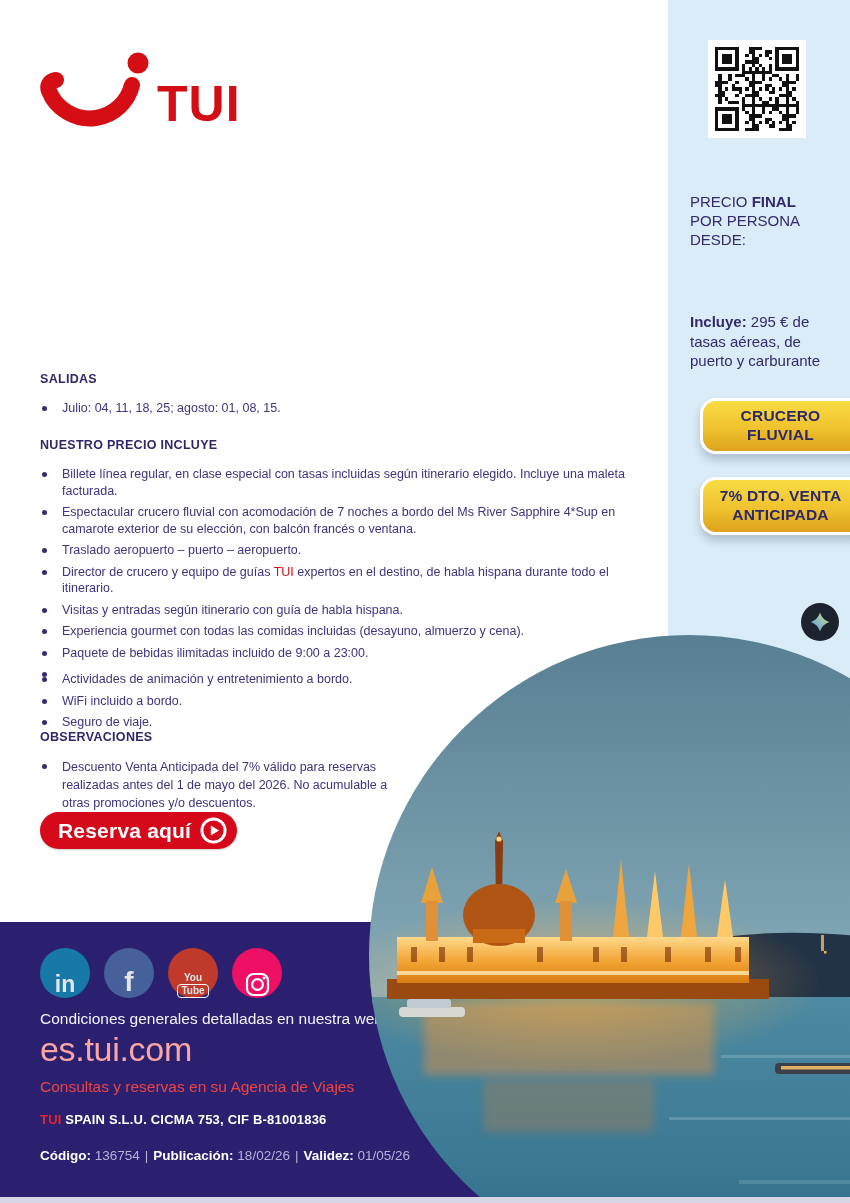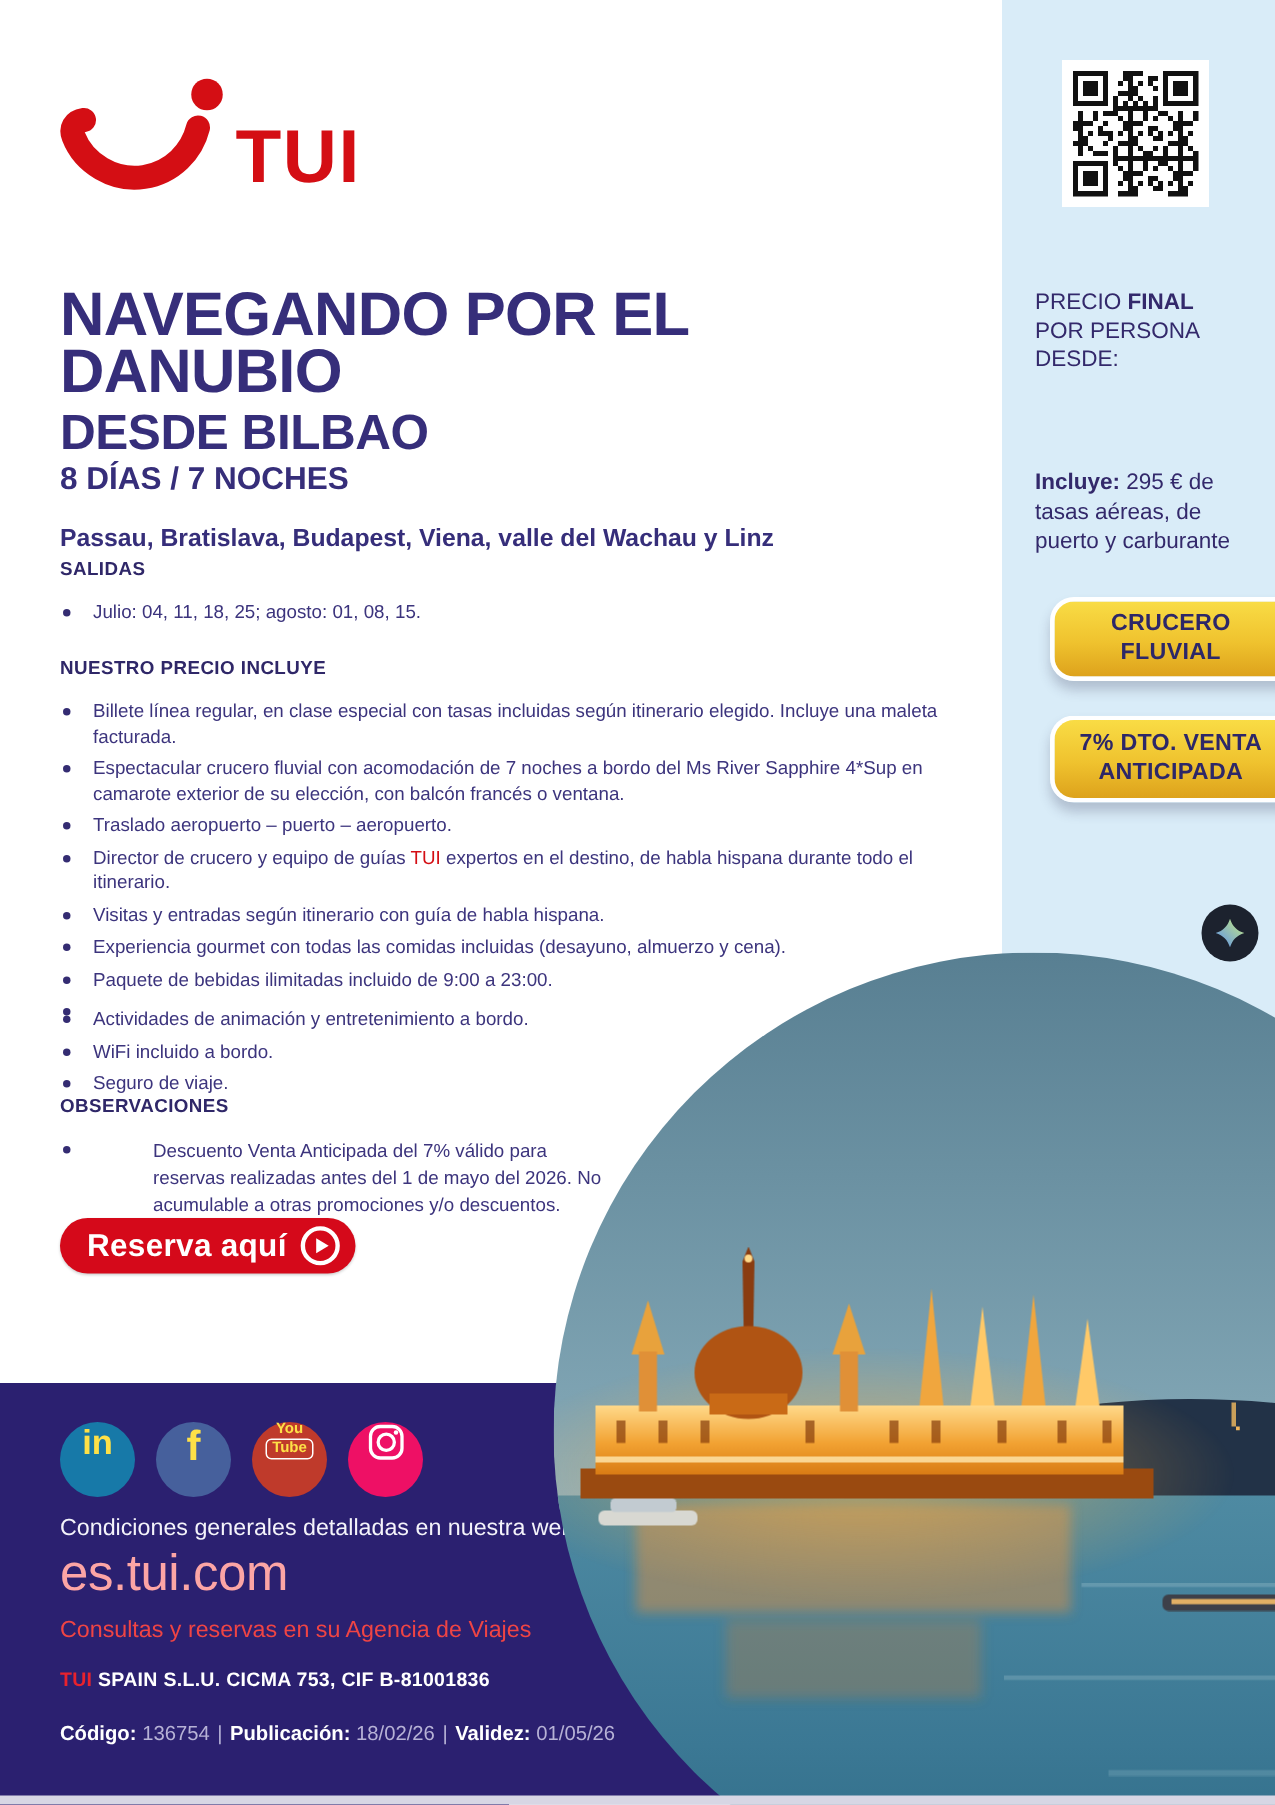--- a/index.html
+++ b/index.html
@@ -55,42 +55,42 @@
   
   .section-h { font-size:12.5px; font-weight:800; color:#2f2768; letter-spacing:.3px; }
   .h-salidas { position:absolute; left:40px; top:372px; }
   .list { position:absolute; left:40px; width:618px; list-style:none; }
   .list-salidas { top:400px; }
   .h-incluye { position:absolute; left:40px; top:438px; }
   .list-incluye { top:466px; }
   .h-observ { position:absolute; left:40px; top:730px; }
   .list-observ { top:758px; width:372px; }
   .list li { display:flex; margin-bottom:5px; font-size:12.5px; line-height:16.5px; color:#3c347d; }
-  .list-observ li { line-height:18px;gap:40px; }
+  .list-observ li { line-height:18px; }
   .dot { flex:0 0 22px; position:relative; }
   .dot::before { content:""; position:absolute; left:2px; top:6px; width:5px; height:5px; border-radius:50%; background:#342c72; }
   .seg-red { color:#d40e14; }
 
   
   .cta { position:absolute; left:40px; top:812px; z-index:4; height:37px; padding:0 10px 0 18px;
     background:#d5091a; border:none; border-radius:19px; cursor:pointer;
     display:flex; align-items:center; gap:9px; box-shadow:0 1px 2px rgba(0,0,0,.2); }
   .cta-label { color:#fff; font-size:21px; font-weight:800; font-family:"Liberation Sans", sans-serif; letter-spacing:.2px; }
   .cta svg { display:block; }
 
   
   .photo-circle { position:absolute; left:369px; top:635px; width:640px; height:640px;
     border-radius:50%; overflow:hidden; z-index:5; }
   .photo-circle svg { display:block; }
 
   
   .footer { position:absolute; left:0; top:922px; width:850px; height:281px; background:#2b2070; z-index:2; }
   .social-row { position:absolute; left:40px; top:26px; display:flex; gap:14px; }
   .soc { width:50px; height:50px; border-radius:50%; display:flex; flex-direction:column;
-    align-items:center; justify-content:flex-start; color:#fde047; cursor:pointer; }
+    align-items:center; justify-content:flex-end; color:#e5e5e5; cursor:pointer; }
   .soc-li { background:#1779a8; font-size:23px; font-weight:800; }
   .soc-fb { background:#46609c; font-size:28px; font-weight:800; }
   .soc-yt { background:#bf3a2b; }
   .yt-you { font-size:10px; font-weight:800; line-height:10px; }
   .yt-tube { font-size:10px; font-weight:800; line-height:12px; border:1.5px solid #fff; border-radius:4px; padding:0 3px; margin-top:1px; }
   .soc-ig { background:#ee1065; }
 
   .f-conditions { position:absolute; left:40px; top:88px; font-size:15.5px; color:#f4f3fa; }
   .f-website { position:absolute; left:40px; top:108px; font-size:34px; font-weight:400; color:#fca5a5; cursor:pointer; letter-spacing:-.3px; }
   .f-agency { position:absolute; left:40px; top:156px; font-size:15.5px; color:#ef4444; }
@@ -324,27 +324,20 @@
   </div>
 
   <div class="logo">
     <svg width="210" height="92" viewBox="0 0 210 92">
       <path d="M16 32 C9 33 7 38 9 43 C16 61 36 73 56 70 C75 67 88 53 92 37" stroke="#d40e14" stroke-width="16" stroke-linecap="round" fill="none"></path>
       <circle cx="98" cy="15" r="10.5" fill="#d40e14"></circle>
       <text x="117" y="73" font-family="Liberation Sans, sans-serif" font-size="50" font-weight="700" fill="#d40e14" letter-spacing="1">TUI</text>
     </svg>
   </div>
 
-  <div class="title-block">
-    <div class="title-l1">NAVEGANDO POR EL</div>
-    <div class="title-l2">DANUBIO</div>
-    <div class="title-l3">DESDE BILBAO</div>
-    <div class="title-l4">8 DÍAS / 7 NOCHES</div>
-    <div class="subtitle">Passau, Bratislava, Budapest, Viena, valle del Wachau y Linz</div>
-  </div>
 
   <div class="section-h h-salidas">SALIDAS</div>
   <ul class="list list-salidas">
       <li>
         <span class="dot"></span>
         <span><span>Julio: 04, 11, 18, 25; agosto: 01, 08, 15.</span></span>
       </li>
     </ul>
 
   <div class="section-h h-incluye">NUESTRO PRECIO INCLUYE</div>

